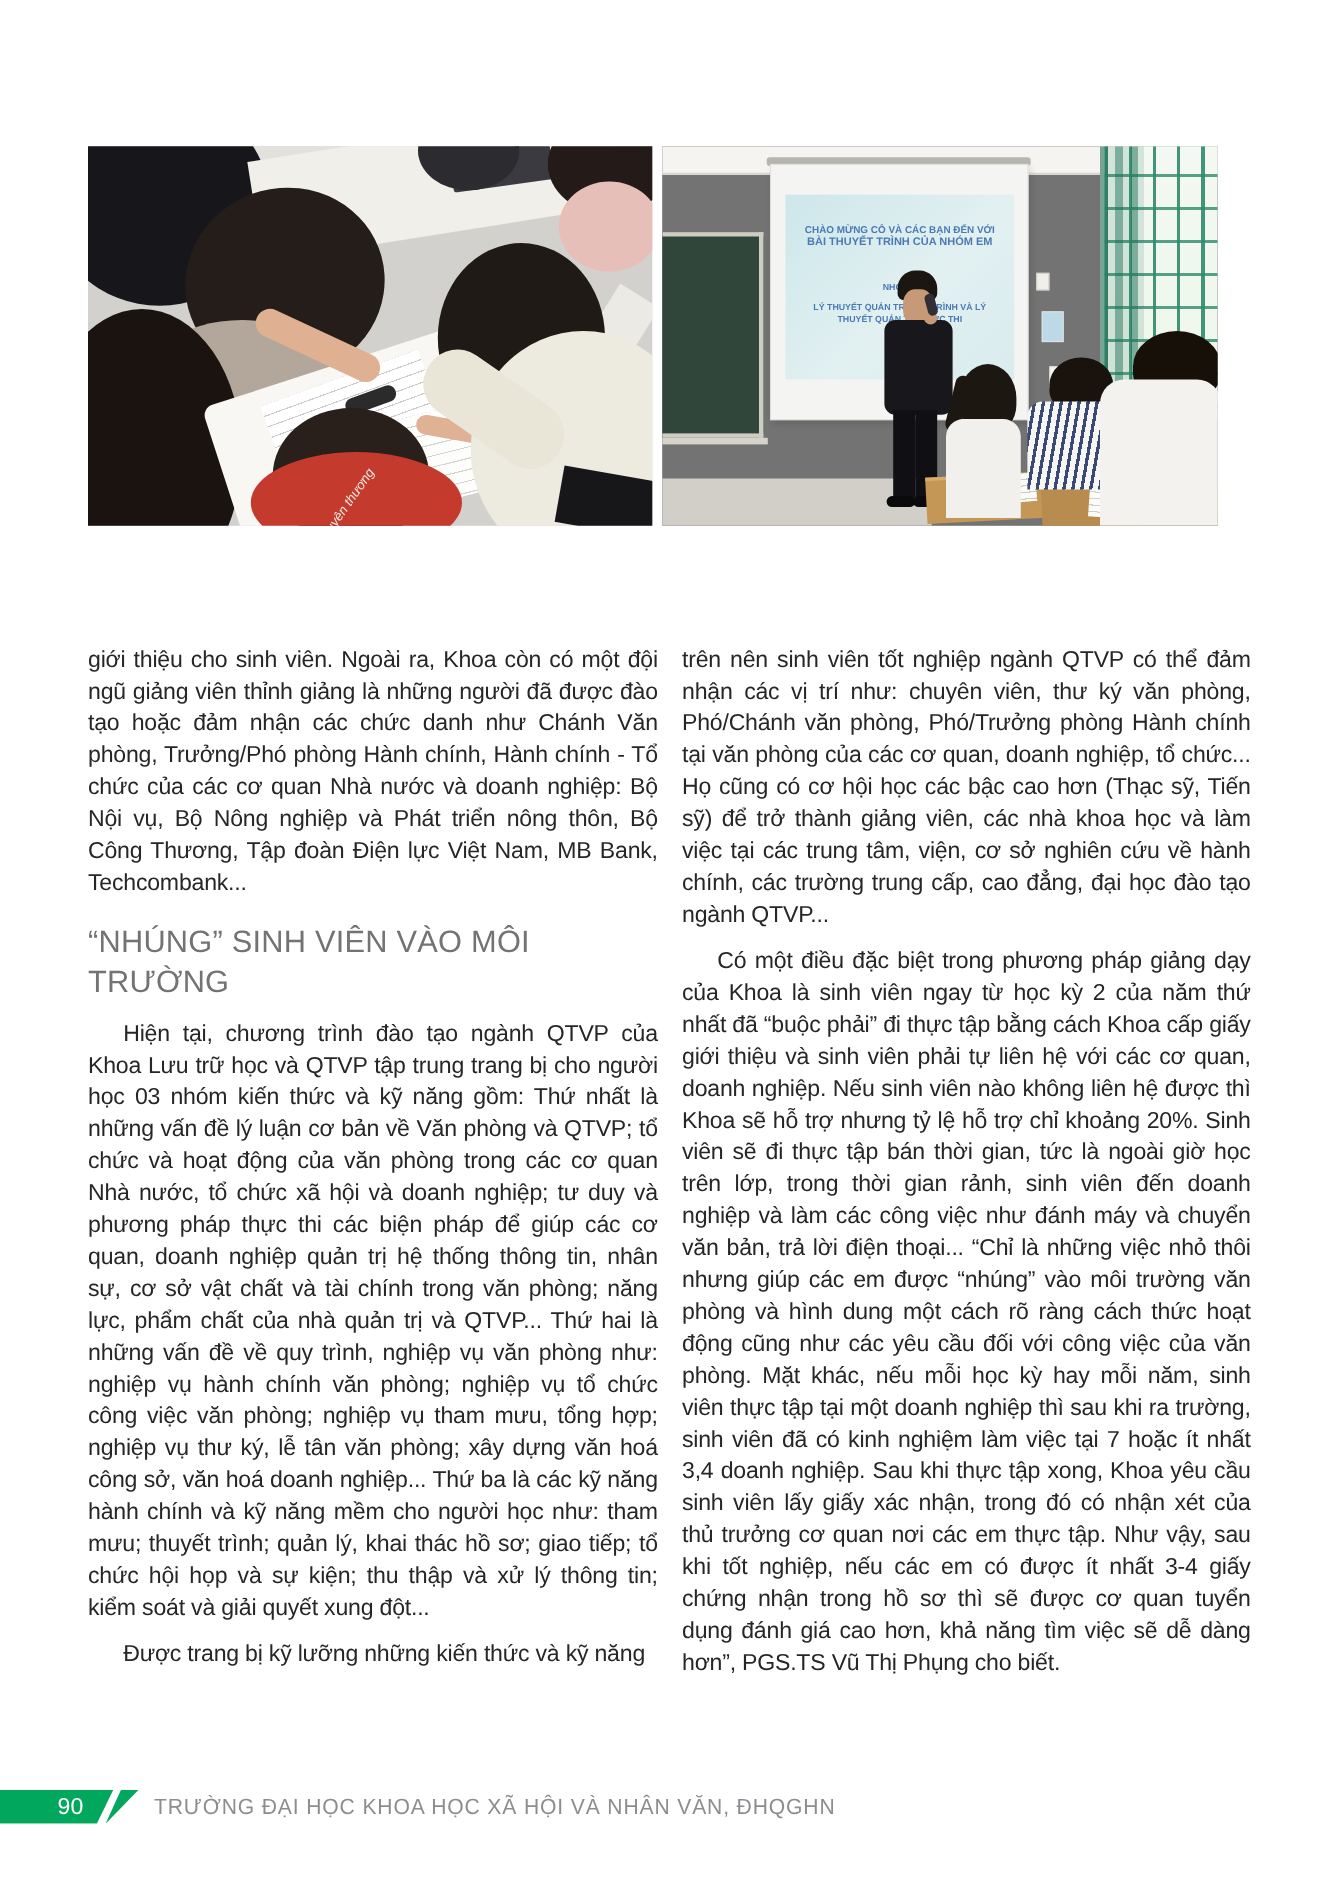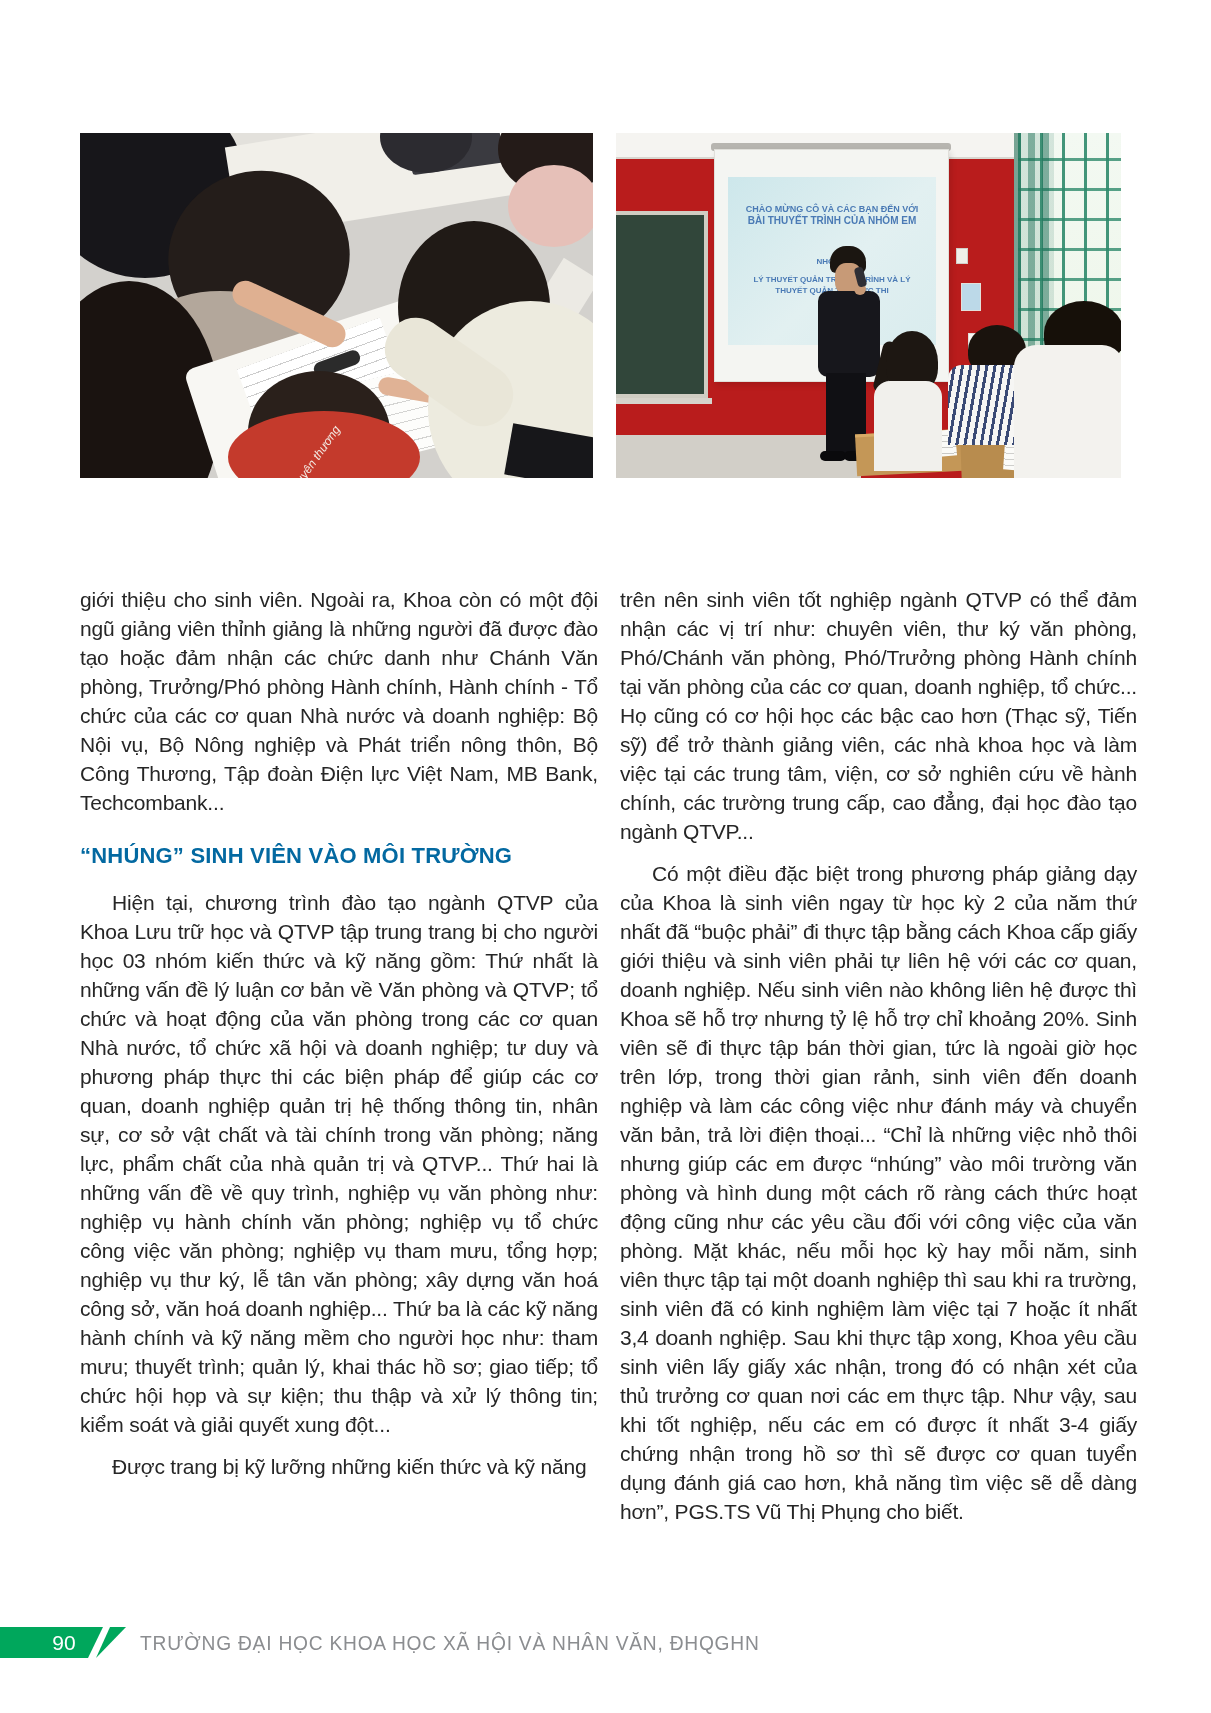--- a/index.html
+++ b/index.html
@@ -9,21 +9,21 @@
     position: relative;
     font-family: "Liberation Sans", sans-serif;
     overflow: hidden;
   }
 
   
   .photos { position: absolute; left: 80px; top: 133px; width: 1043px; height: 345px; }
   .photo { position: absolute; top: 0; height: 345px; overflow: hidden; background: #d3d1cd; }
   .photo * { position: absolute; }
   .photo-left  { left: 0; width: 513px; }
-  .photo-right { left: 536px; width: 505px; background: #b91c1c; }
+  .photo-right { left: 522px; width: 505px; background: #737373; }
 
   
   .lp-desk1 { left:-30px; top:-20px; width:280px; height:100px; background:#e3e1dc; transform:rotate(-12deg); }
   .lp-dark1 { left:-35px; top:-45px; width:200px; height:190px; background:#17161a; border-radius:50%; }
   .lp-desk2 { left:150px; top:-12px; width:330px; height:92px; background:#f1efe9; transform:rotate(-9deg); }
   .lp-laptop { left:330px; top:2px; width:92px; height:34px; background:#3a3a40; transform:rotate(-8deg); border-radius:3px; }
   .lp-dark2 { left:300px; top:-32px; width:92px; height:72px; background:#2c2b30; border-radius:50%; }
   .lp-hairpink { left:418px; top:-30px; width:112px; height:92px; background:#241b18; border-radius:50%; }
   .lp-pink { left:428px; top:32px; width:92px; height:82px; background:#e6c0b8; border-radius:50%; }
   .lp-deskedge { left:425px; top:120px; width:42px; height:210px; background:#eceae4; transform:rotate(32deg); }
@@ -102,21 +102,21 @@
   .columns { position:absolute; left:80px; top:585px; width:1057px; display:flex; gap:22px; }
   .col { width:520px; }
   .col-right { width:519px; }
   p.body {
     font-size:21px; line-height:29px; text-align:justify;
     color:#262626; margin:0 0 13px 0;
     letter-spacing:-0.2px;
   }
   p.indent { text-indent:32px; }
   h2.section {
-    color:#0369a1; font-weight:bold; font-size:22px; line-height:37px;
+    color:#737373; font-weight:normal; font-size:28px; line-height:37px;
     margin:20px 0 14px 0; letter-spacing:0.2px;
   }
   h2.section span { display:block; }
 
   
   .footer { position:absolute; left:0; top:1627px; width:1211px; height:32px; }
   .badge-main, .badge-tip { position:absolute; left:0; top:0; width:126px; height:31px; background:#00a75c; }
   .badge-main { clip-path: polygon(0 0, 103px 0, 88px 31px, 0 31px); }
   .badge-tip  { clip-path: polygon(110px 0, 126px 0, 96px 31px); }
   .page-number { position:absolute; left:44px; top:4px; width:40px; text-align:center;

